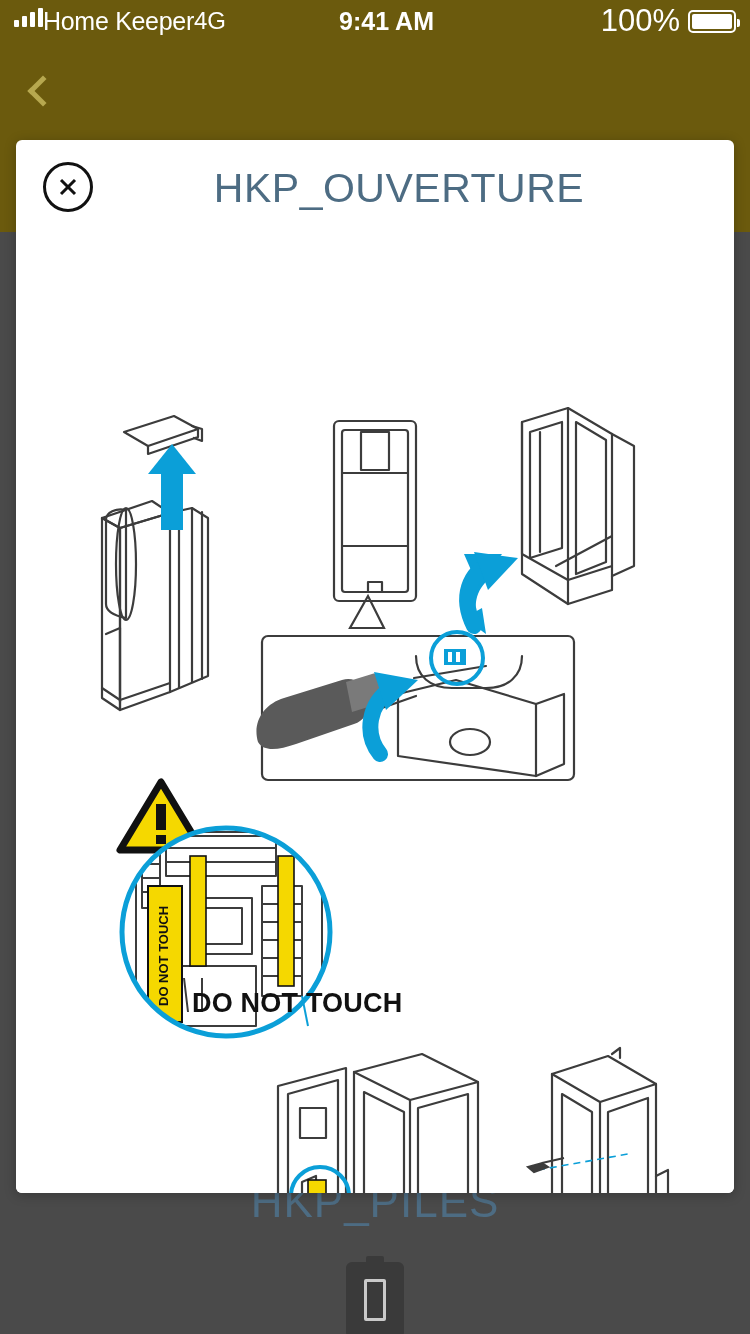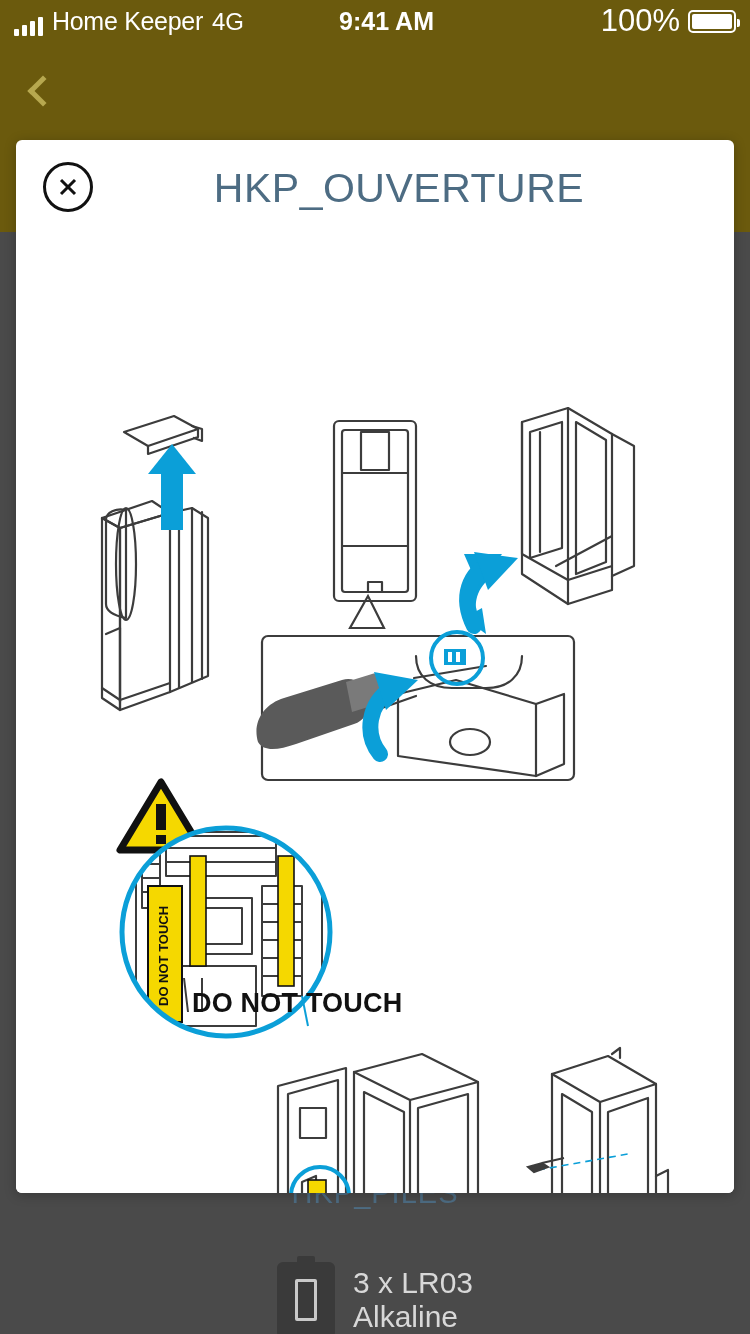--- a/index.html
+++ b/index.html
@@ -18,21 +18,21 @@
 
   
   .statusbar {
     position: absolute; top: 0; left: 0; width: 750px; height: 42px;
     background: #6b5a0d;
     color: #ffffff;
     display: flex; align-items: center;
     padding: 0 14px;
     font-size: 25px;
   }
-  .sb-left { display: flex; align-items: flex-end; gap: 9px; flex: 0 0 auto; }
+  .sb-left { display: flex; align-items: flex-start; flex: 0 0 auto; }
   .signal { display: flex; align-items: flex-end; gap: 3px; height: 20px; }
   .signal i { display: block; width: 5px; background: #ffffff; border-radius: 1px; }
   .signal i:nth-child(1) { height: 7px; }
   .signal i:nth-child(2) { height: 11px; }
   .signal i:nth-child(3) { height: 15px; }
   .signal i:nth-child(4) { height: 19px; }
   .carrier { font-size: 25px; font-weight: 400; letter-spacing: -0.3px; }
   .net { font-size: 24px; }
   .sb-center {
     position: absolute; left: 0; right: 0; text-align: center;
@@ -72,21 +72,21 @@
   }
 
   
   .bg-page {
     position: absolute; top: 232px; left: 0; width: 750px; height: 1102px;
     background: #4a4a4a;
   }
   .bg-title {
     position: absolute; top: 1177px; left: 0; width: 750px;
     text-align: center;
-    color: #4d6c83; font-size: 29px; letter-spacing: 1px;
+    color: #4d6c83; font-size: 44px; letter-spacing: 1px;
   }
   .bg-battery-wrap {
     position: absolute; top: 1262px; left: 0; width: 750px;
     display: flex; align-items: center; justify-content: center; gap: 18px;
   }
   .bg-batt-icon {
     width: 58px; height: 76px; background: #3a3a3a;
     border-radius: 6px; position: relative;
     display: flex; align-items: center; justify-content: center;
   }
@@ -167,24 +167,20 @@
       <span class="chev"></span>
     </div>
   </div>
 
   <div class="bg-page"></div>
   <div class="bg-title">HKP_PILES</div>
   <div class="bg-battery-wrap">
     <span class="bg-batt-icon">
         <span></span>
       </span>
-    <span class="bg-batt-text">
-      <span>3 x LR03</span><br>
-      <span>Alkaline</span>
-    </span>
   </div>
 
   <div class="modal">
 
     <div class="modal-header">
       <div class="close-btn">
         <svg width="26" height="26" viewBox="0 0 26 26">
           <line x1="6" y1="6" x2="20" y2="20" stroke="#111" stroke-width="3"></line>
           <line x1="20" y1="6" x2="6" y2="20" stroke="#111" stroke-width="3"></line>
         </svg>

